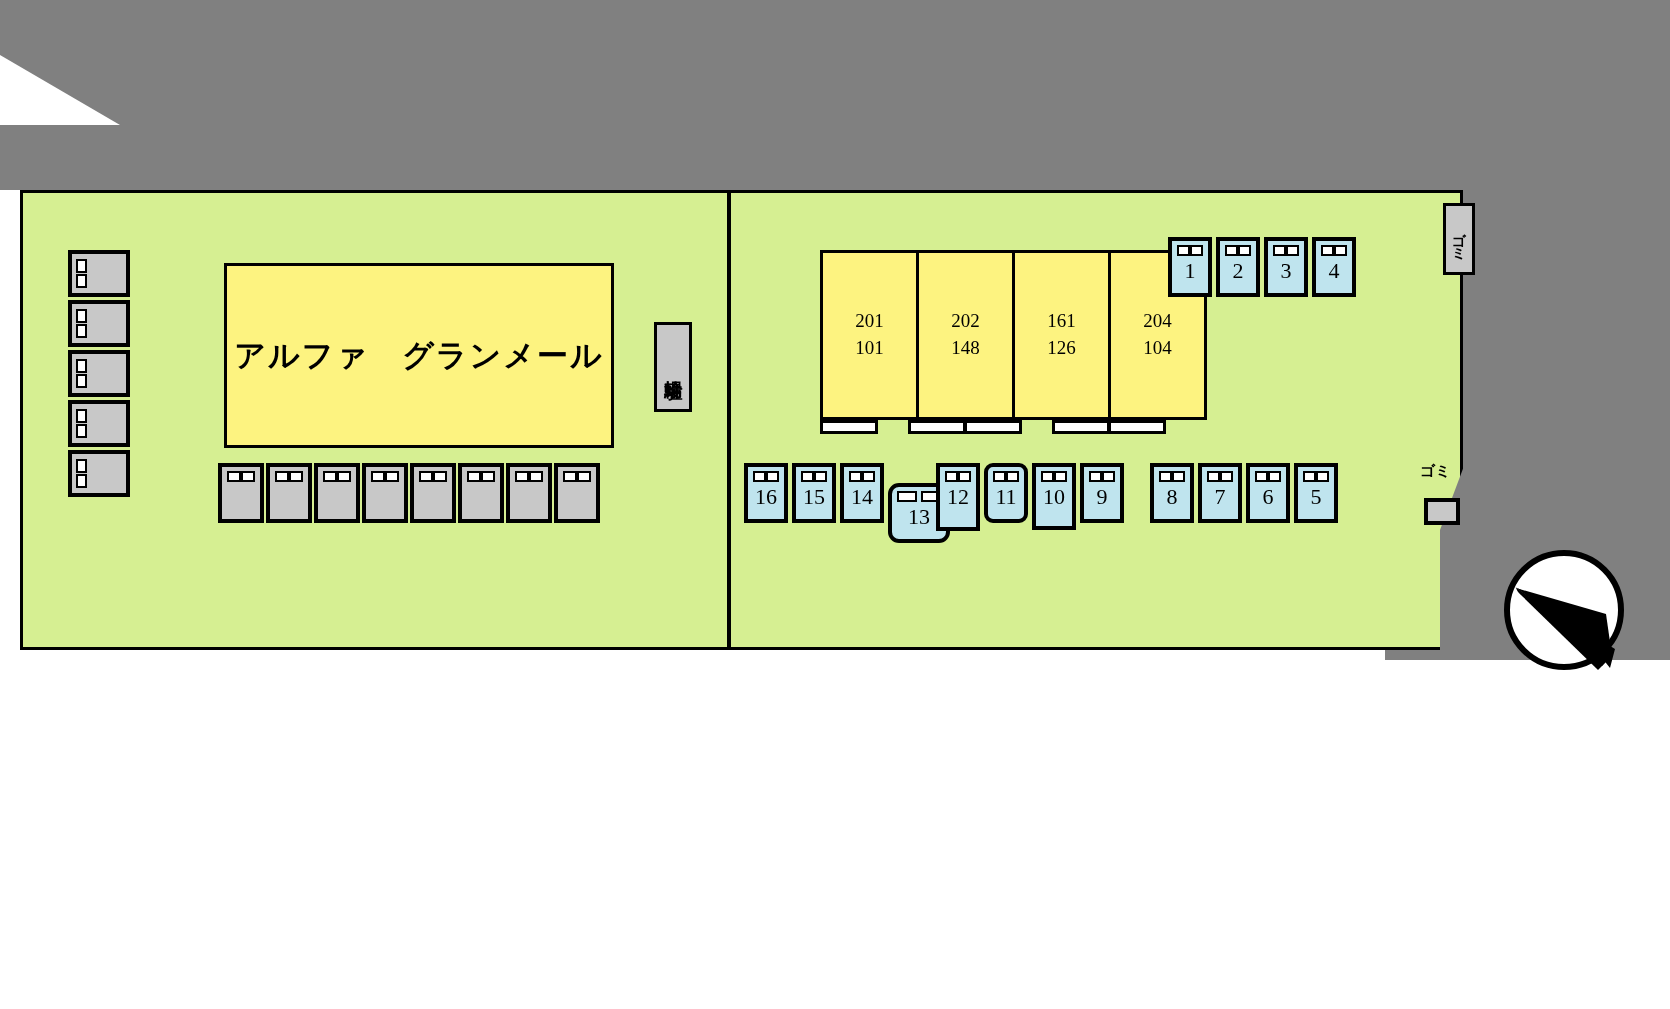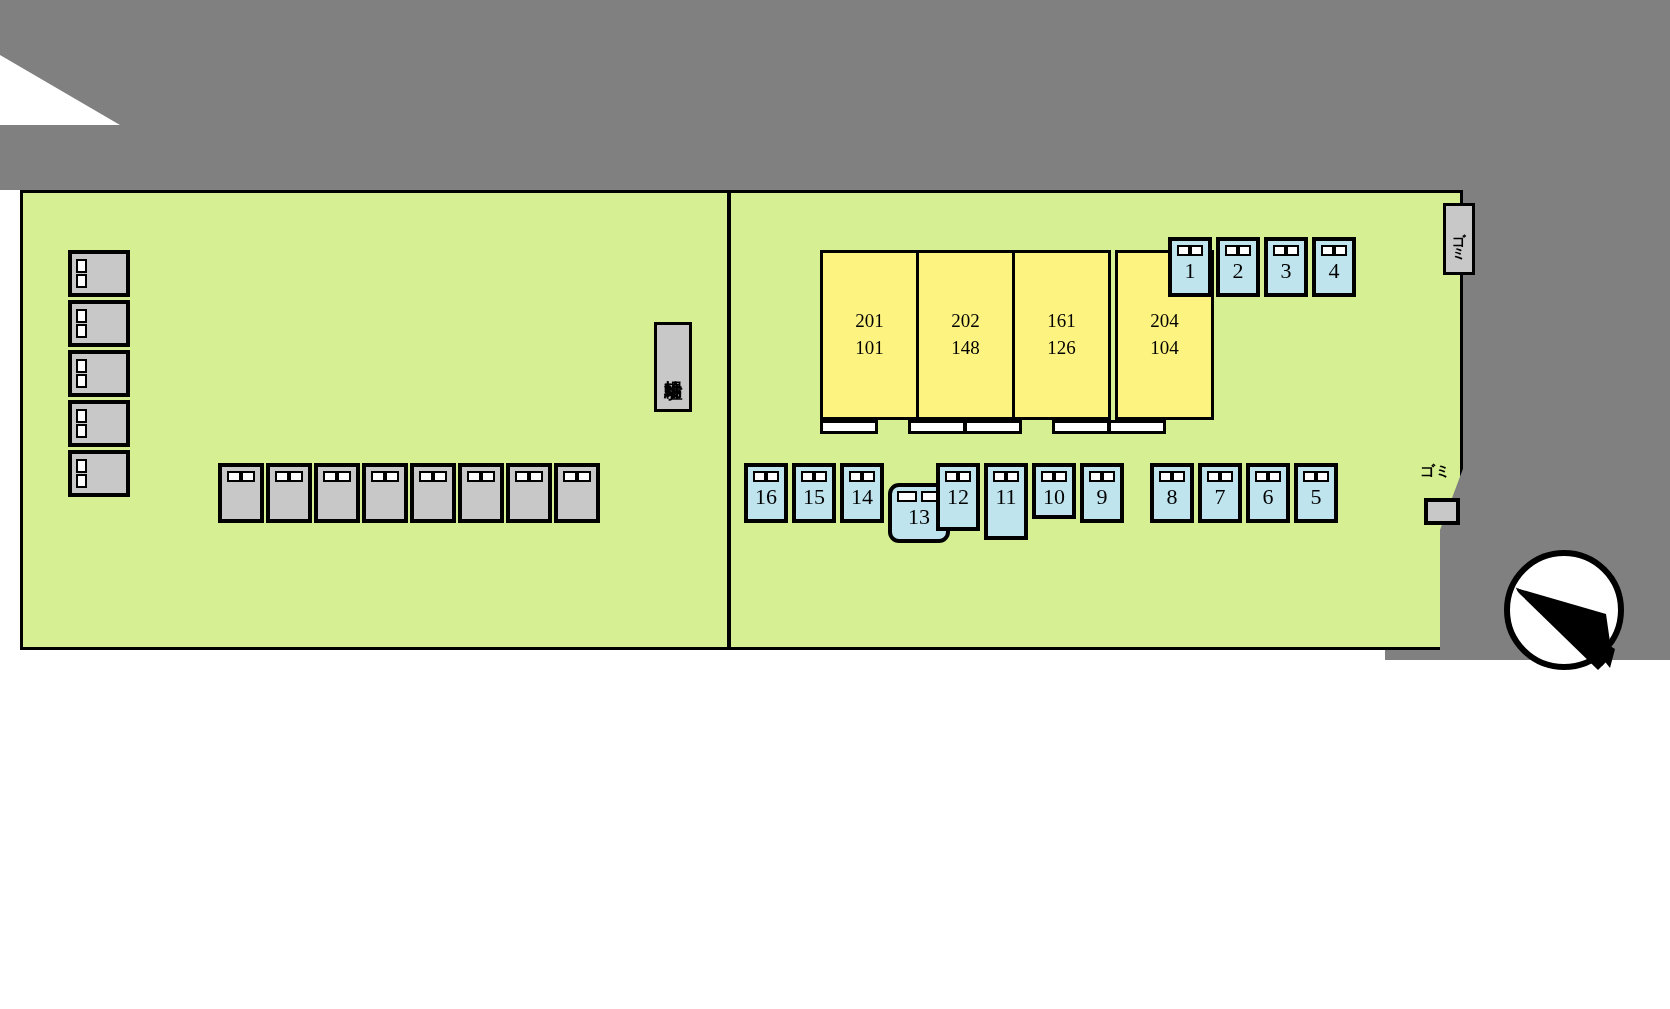--- a/index.html
+++ b/index.html
@@ -208,39 +208,42 @@
 
   <div class="road" id="road-top"></div>
   <div class="road" id="road-right"></div>
   <div id="road-top-notch"></div>
   <div id="road-right-bevel"></div>
 
   <div class="parcel" id="parcel-left"></div>
   <div class="parcel" id="parcel-right"></div>
   <div id="parcel-right-clip"></div>
 
+  <div id="building-name-block">
+    <span id="building-name-text">アルファ　グランメール</span>
+  </div>
 
   <div id="bicycle-parking">
     <span class="vert-label">駐輪場</span>
   </div>
 
   <div id="units-block">
       <div class="unit-cell" style="left: 0px; width: 99px;">
         <div class="unit-num">201</div>
         <div class="unit-num">101</div>
       </div>
       <div class="unit-cell" style="left: 96px; width: 99px; justify-content: center;">
         <div class="unit-num">202</div>
         <div class="unit-num">148</div>
       </div>
       <div class="unit-cell" style="left: 192px; width: 99px;">
         <div class="unit-num">161</div>
         <div class="unit-num">126</div>
       </div>
-      <div class="unit-cell" style="left: 288px; width: 99px; margin-left: 7px;">
+      <div class="unit-cell" style="left: 288px; width: 99px;">
         <div class="unit-num">204</div>
         <div class="unit-num">104</div>
       </div>
       <div class="unit-entrance" style="left: 0px; width: 58px;"></div>
       <div class="unit-entrance" style="left: 88px; width: 58px;"></div>
       <div class="unit-entrance" style="left: 144px; width: 58px;"></div>
       <div class="unit-entrance" style="left: 232px; width: 58px;"></div>
       <div class="unit-entrance" style="left: 288px; width: 58px;"></div>
     </div>
 
@@ -343,26 +346,26 @@
       <div class="stall blue horiz" style="left: 888px; top: 483px; width: 62px; height: 60px; border-radius: 11px;">
         <span class="slot slot-a"></span>
         <span class="slot slot-b"></span>
         <span class="stall-label">13</span>
       </div>
       <div class="stall blue horiz" style="left: 936px; top: 463px; width: 44px; height: 68px;">
         <span class="slot slot-a"></span>
         <span class="slot slot-b"></span>
         <span class="stall-label">12</span>
       </div>
-      <div class="stall blue horiz" style="left: 984px; top: 463px; width: 44px; height: 77px;">
+      <div class="stall blue horiz" style="left: 984px; top: 463px; width: 44px; height: 60px; border-radius: 9px;">
         <span class="slot slot-a"></span>
         <span class="slot slot-b"></span>
         <span class="stall-label">11</span>
       </div>
-      <div class="stall blue horiz" style="left: 1032px; top: 463px; width: 44px; height: 56px;">
+      <div class="stall blue horiz" style="left: 1032px; top: 463px; width: 44px; height: 67px;">
         <span class="slot slot-a"></span>
         <span class="slot slot-b"></span>
         <span class="stall-label">10</span>
       </div>
       <div class="stall blue horiz" style="left: 1080px; top: 463px; width: 44px; height: 60px;">
         <span class="slot slot-a"></span>
         <span class="slot slot-b"></span>
         <span class="stall-label">9</span>
       </div>
     </div>

